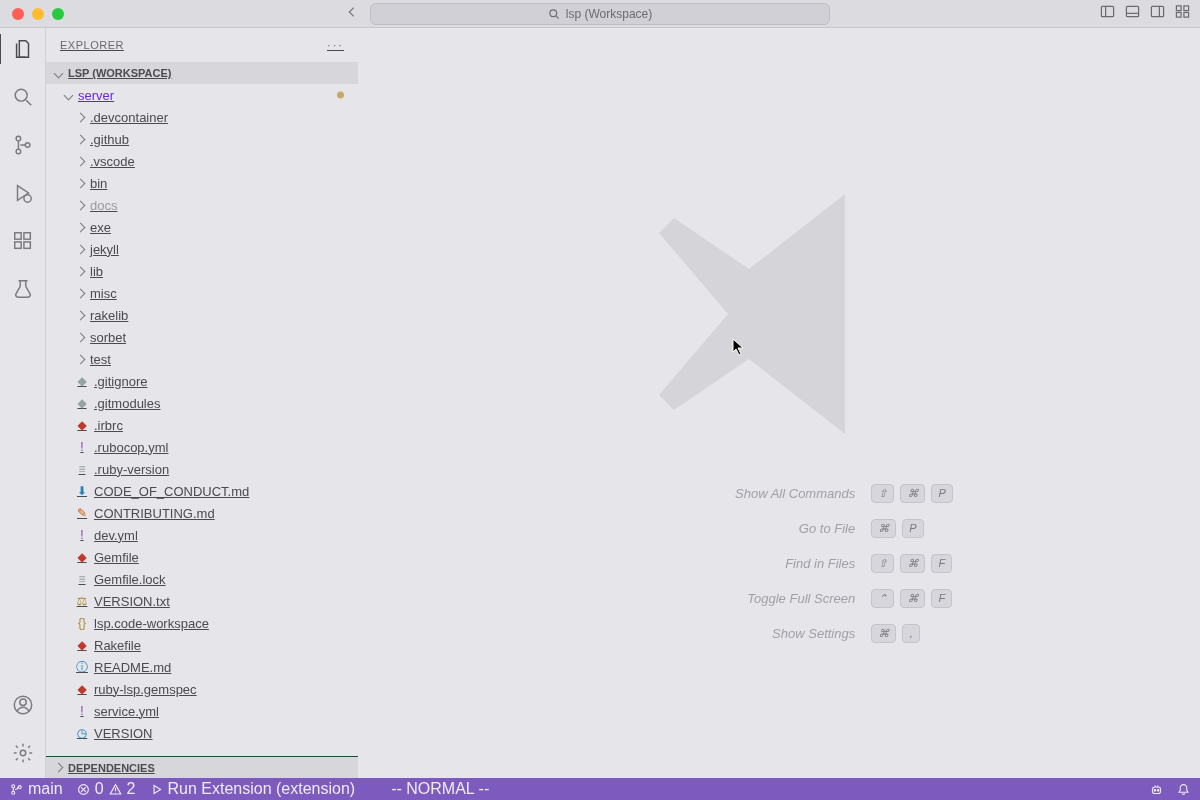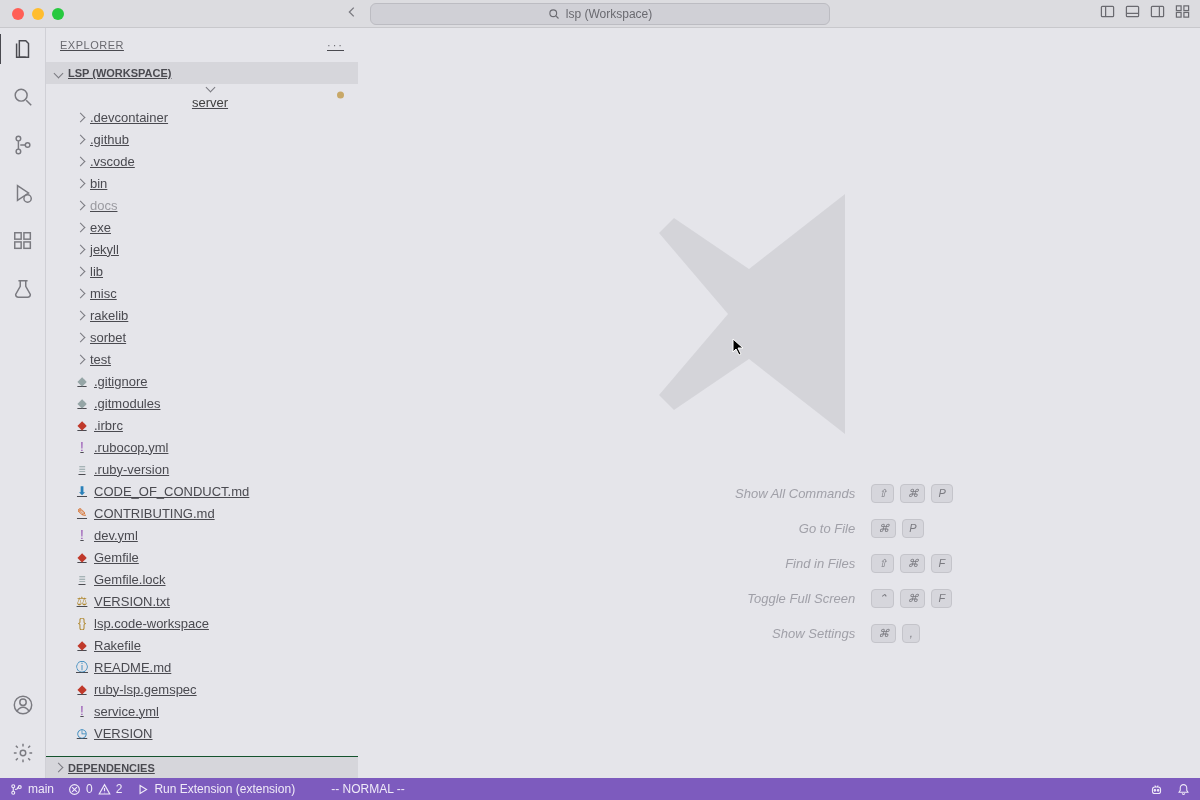--- a/index.html
+++ b/index.html
@@ -29,41 +29,41 @@
 .ab-icon.active::before { content:""; position:absolute; left:-13px; top:-4px; width:2px; height:30px; background:#4a4a50; }
 .ab-icon svg { width:22px; height:22px; }
 
 
 .sidebar { width:312px; background:#e5e5ea; display:flex; flex-direction:column; font-size:13px; color:#4a4a50;text-decoration:underline; }
 .sb-header { height:34px; display:flex; align-items:center; justify-content:space-between; padding:0 14px; font-size:11px; letter-spacing:0.5px; color:#6a6a70; }
 .sb-section { height:22px; background:#d6d6db; display:flex; align-items:center; gap:4px; padding-left:6px; font-size:11px; font-weight:700; color:#4a4a50; }
 .sb-section.dep { border-top:1px solid #14532d; }
 .tree { flex:1; overflow:hidden; }
 .tree-row { height:22px; display:flex; align-items:center; gap:4px; padding-left:16px; }
-.tree-row.server { color:#404040; position:relative;flex-direction:column; }
+.tree-row.server { color:#6d28d9; position:relative; }
 .tree-row.server::after { content:""; position:absolute; right:14px; top:50%; transform:translateY(-50%); width:7px; height:7px; border-radius:50%; background:#c8a868; }
 .tree-row.indent1 { padding-left:28px; }
 .tree-row.dim { color:#9a9aa0; }
 .tw { width:12px; display:flex; justify-content:center; color:#7a7a80;}
 .ficon { width:16px; display:flex; justify-content:center; font-size:12px;}
 .fname { white-space:nowrap; }
 .c-red{color:#c0392b;} .c-blue{color:#2980b9;} .c-purple{color:#8e44ad;} .c-yellow{color:#b08830;} .c-orange{color:#d35400;} .c-gray{color:#95a5a6;}
 
 
 .editor { flex:1; background:#e5e5ea; display:flex; flex-direction:column; align-items:center; justify-content:center; position:relative; }
 .vs-logo { width:300px; height:300px; opacity:0.10; margin-bottom:20px; }
 .shortcuts { display:flex; flex-direction:column; gap:16px; }
 .sc-row { display:flex; align-items:center; gap:16px;font-style:italic; }
 .sc-label { width:250px; text-align:right; color:#a0a0a8; font-size:13px; }
 .sc-keys { display:flex; gap:6px; }
 .key { background:#d6d6dc; border:1px solid #c4c4ca; border-radius:4px; padding:2px 6px; font-size:11px; color:#7a7a80; min-width:18px; text-align:center; }
 .cursor-ptr { position:absolute; left:374px; top:310px; font-size:14px; color:#000; }
 
 
-.statusbar { height:22px; background:#7d5bbe; color:#efeaf8; display:flex; align-items:center; font-size:12px; padding:0 10px; gap:14px; }
+.statusbar { height:22px; background:#7d5bbe; color:#efeaf8; display:flex; align-items:center; font-size:16px; padding:0 10px; gap:14px; }
 .sb-item { display:flex; align-items:center; gap:5px; }
 .sb-spacer { flex:0 0 8px; }
 .statusbar svg { width:13px; height:13px; }
 .statusbar-right { margin-left:auto; display:flex; gap:14px; }
 
 .chevron::before { content:""; display:inline-block; width:6px; height:6px; border-right:1.3px solid currentColor; border-bottom:1.3px solid currentColor; }
 .chev-right::before { transform:rotate(-45deg); }
 .chev-down::before  { transform:rotate(45deg); }
 .ellipsis { letter-spacing:2px; }
 </style>

